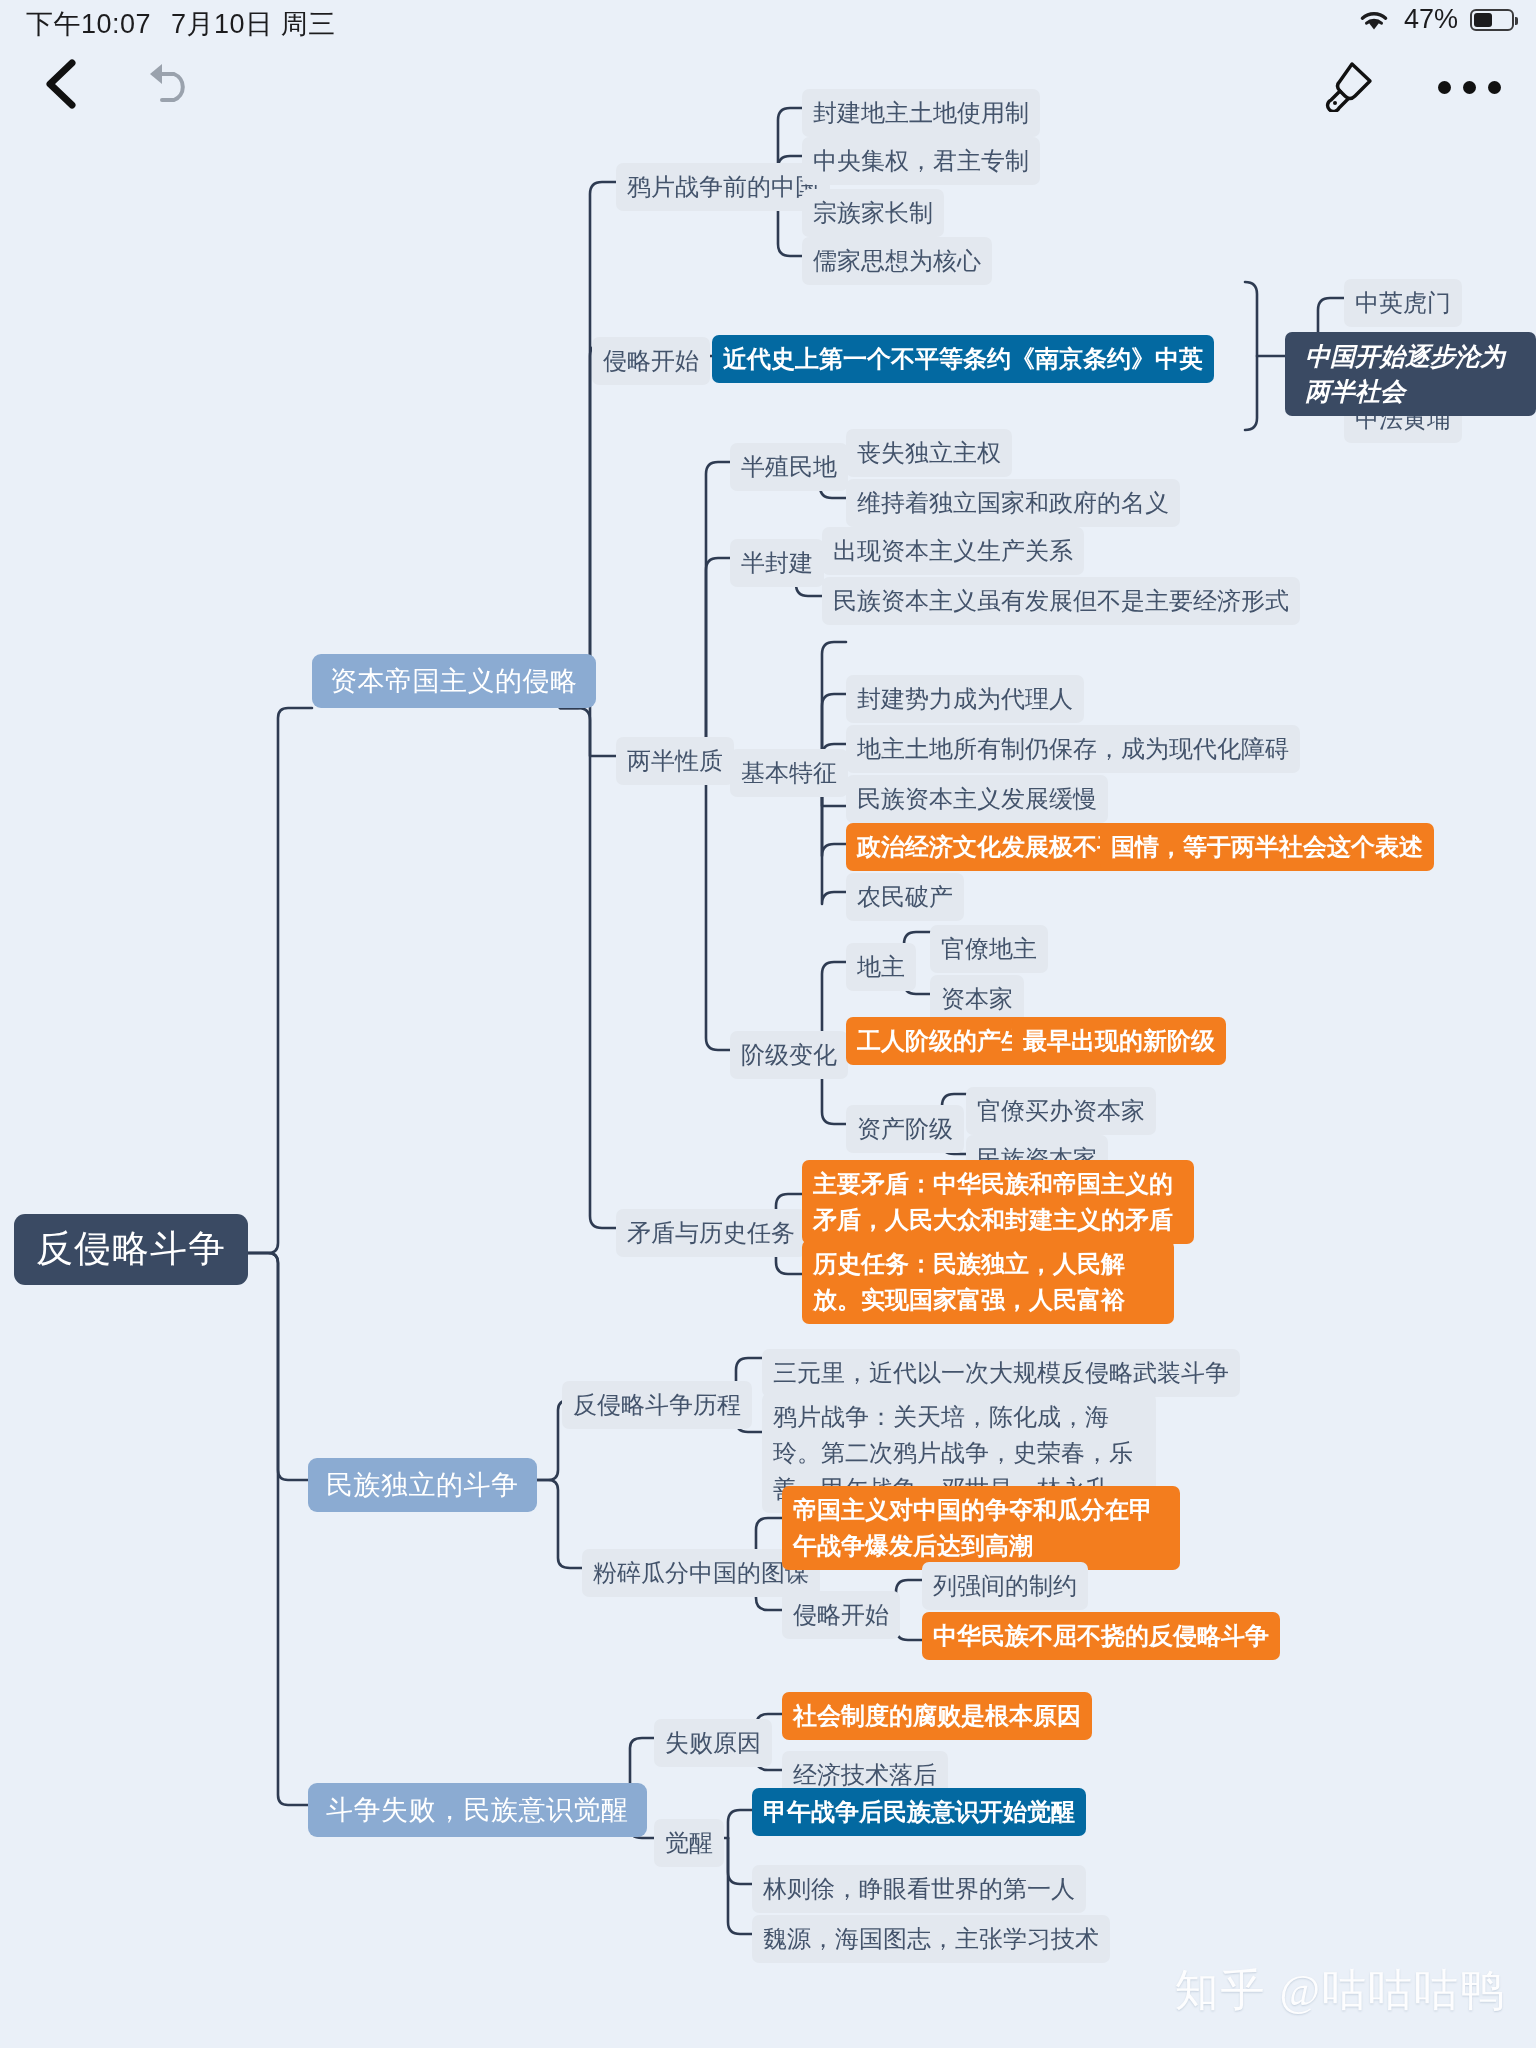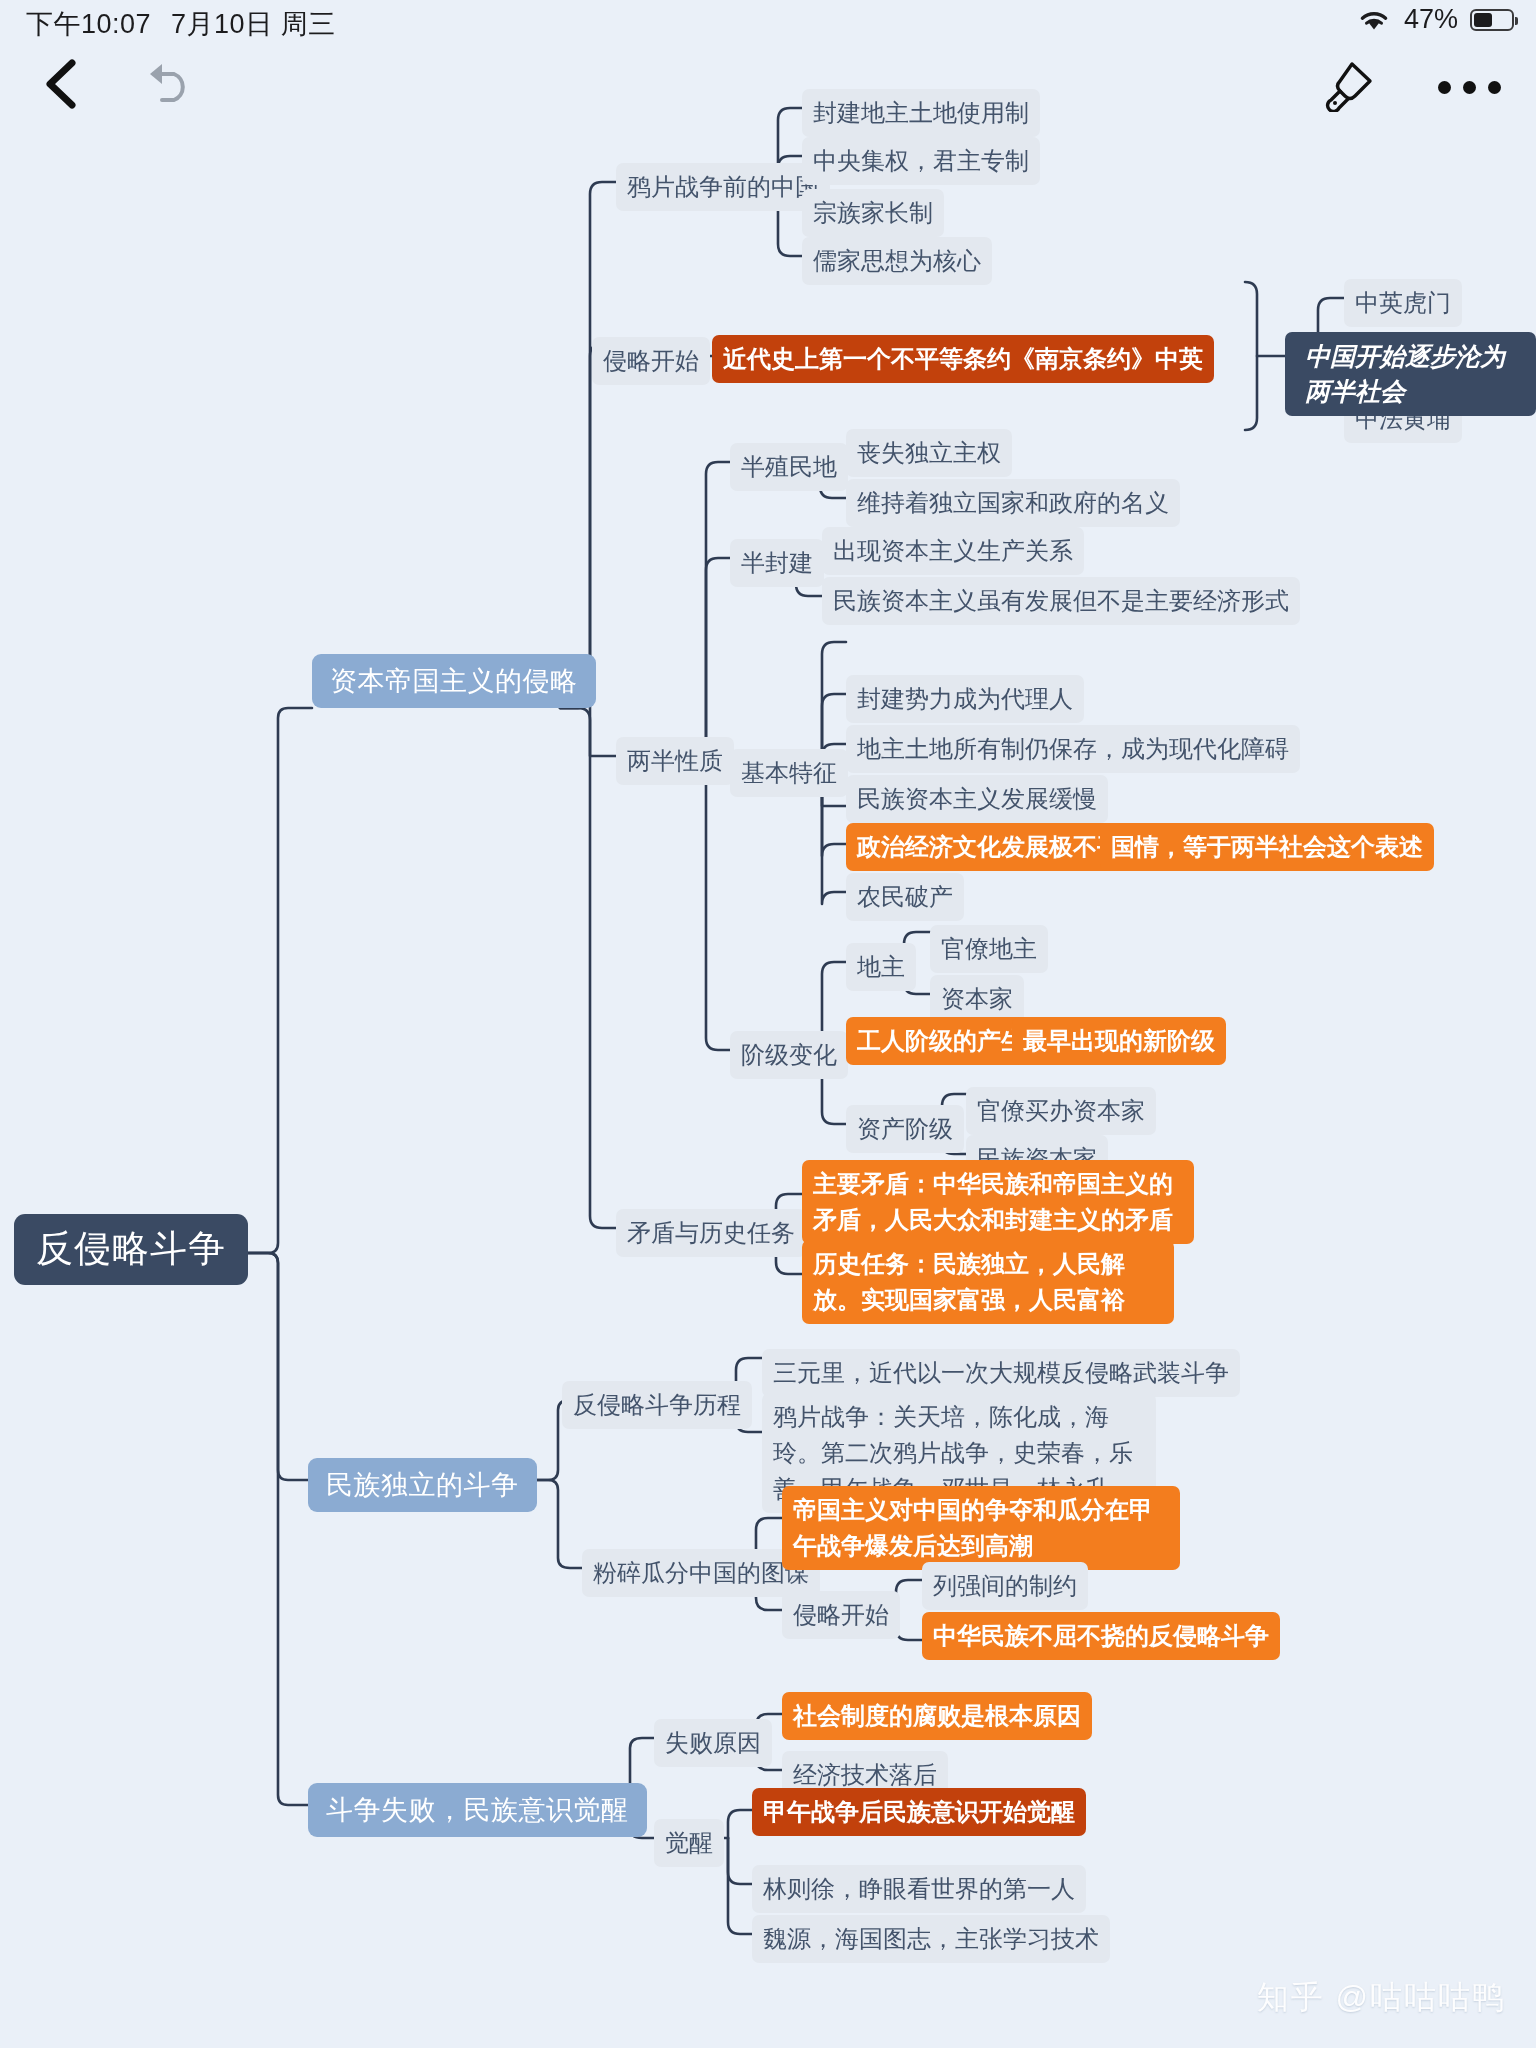--- a/index.html
+++ b/index.html
@@ -43,34 +43,34 @@
 
   
   .n-l1{background:#8babd2;border-radius:9px;padding:11px 18px;}
   .n-l1 .txt{color:#fff;font-size:27px;letter-spacing:.5px;line-height:1.2;}
 
   
   .n-plain{background:#e3e8ef;border-radius:7px;padding:6px 11px;}
   .n-plain .txt{color:#43536b;font-size:24px;line-height:1.5;}
 
   
-  .n-yellow{background:#c2410c;border-radius:7px;padding:6px 11px;}
+  .n-yellow{background:#0369a1;border-radius:7px;padding:6px 11px;}
   .n-yellow .txt{color:#fff;font-size:24px;font-weight:bold;line-height:1.5;}
 
   
   .n-orange{background:#f37d1e;border-radius:7px;padding:6px 11px;}
   .n-orange .txt{color:#fff;font-size:24px;font-weight:bold;line-height:1.5;}
 
   
   .n-dark{background:#3a4a63;border-radius:7px;padding:7px 13px;}
   .n-dark .txt{color:#fff;font-size:25px;font-style:italic;font-weight:600;line-height:1.4;}
 
   
-  .watermark{position:absolute;right:30px;bottom:28px;font-size:32px;color:#fff;opacity:.92;
-    letter-spacing:2px;text-shadow:0 1px 2px rgba(160,175,195,.55);white-space:nowrap;}
+  .watermark{position:absolute;right:30px;bottom:28px;font-size:44px;color:#fff;opacity:.92;
+    letter-spacing:2px;text-shadow:0 1px 2px rgba(160,175,195,.55);white-space:nowrap;font-family:Liberation Serif, serif;}
 </style>
 </head>
 <body>
 
 <div id="canvas">
 
   <svg id="links" viewBox="0 0 1536 2048">
 
     <path d="M243 1253 H268 Q278 1253 278 1243 V718 Q278 708 288 708 H312"></path>
     <path d="M243 1253 H268 Q278 1253 278 1263 V1470 Q278 1480 288 1480 H308"></path>

